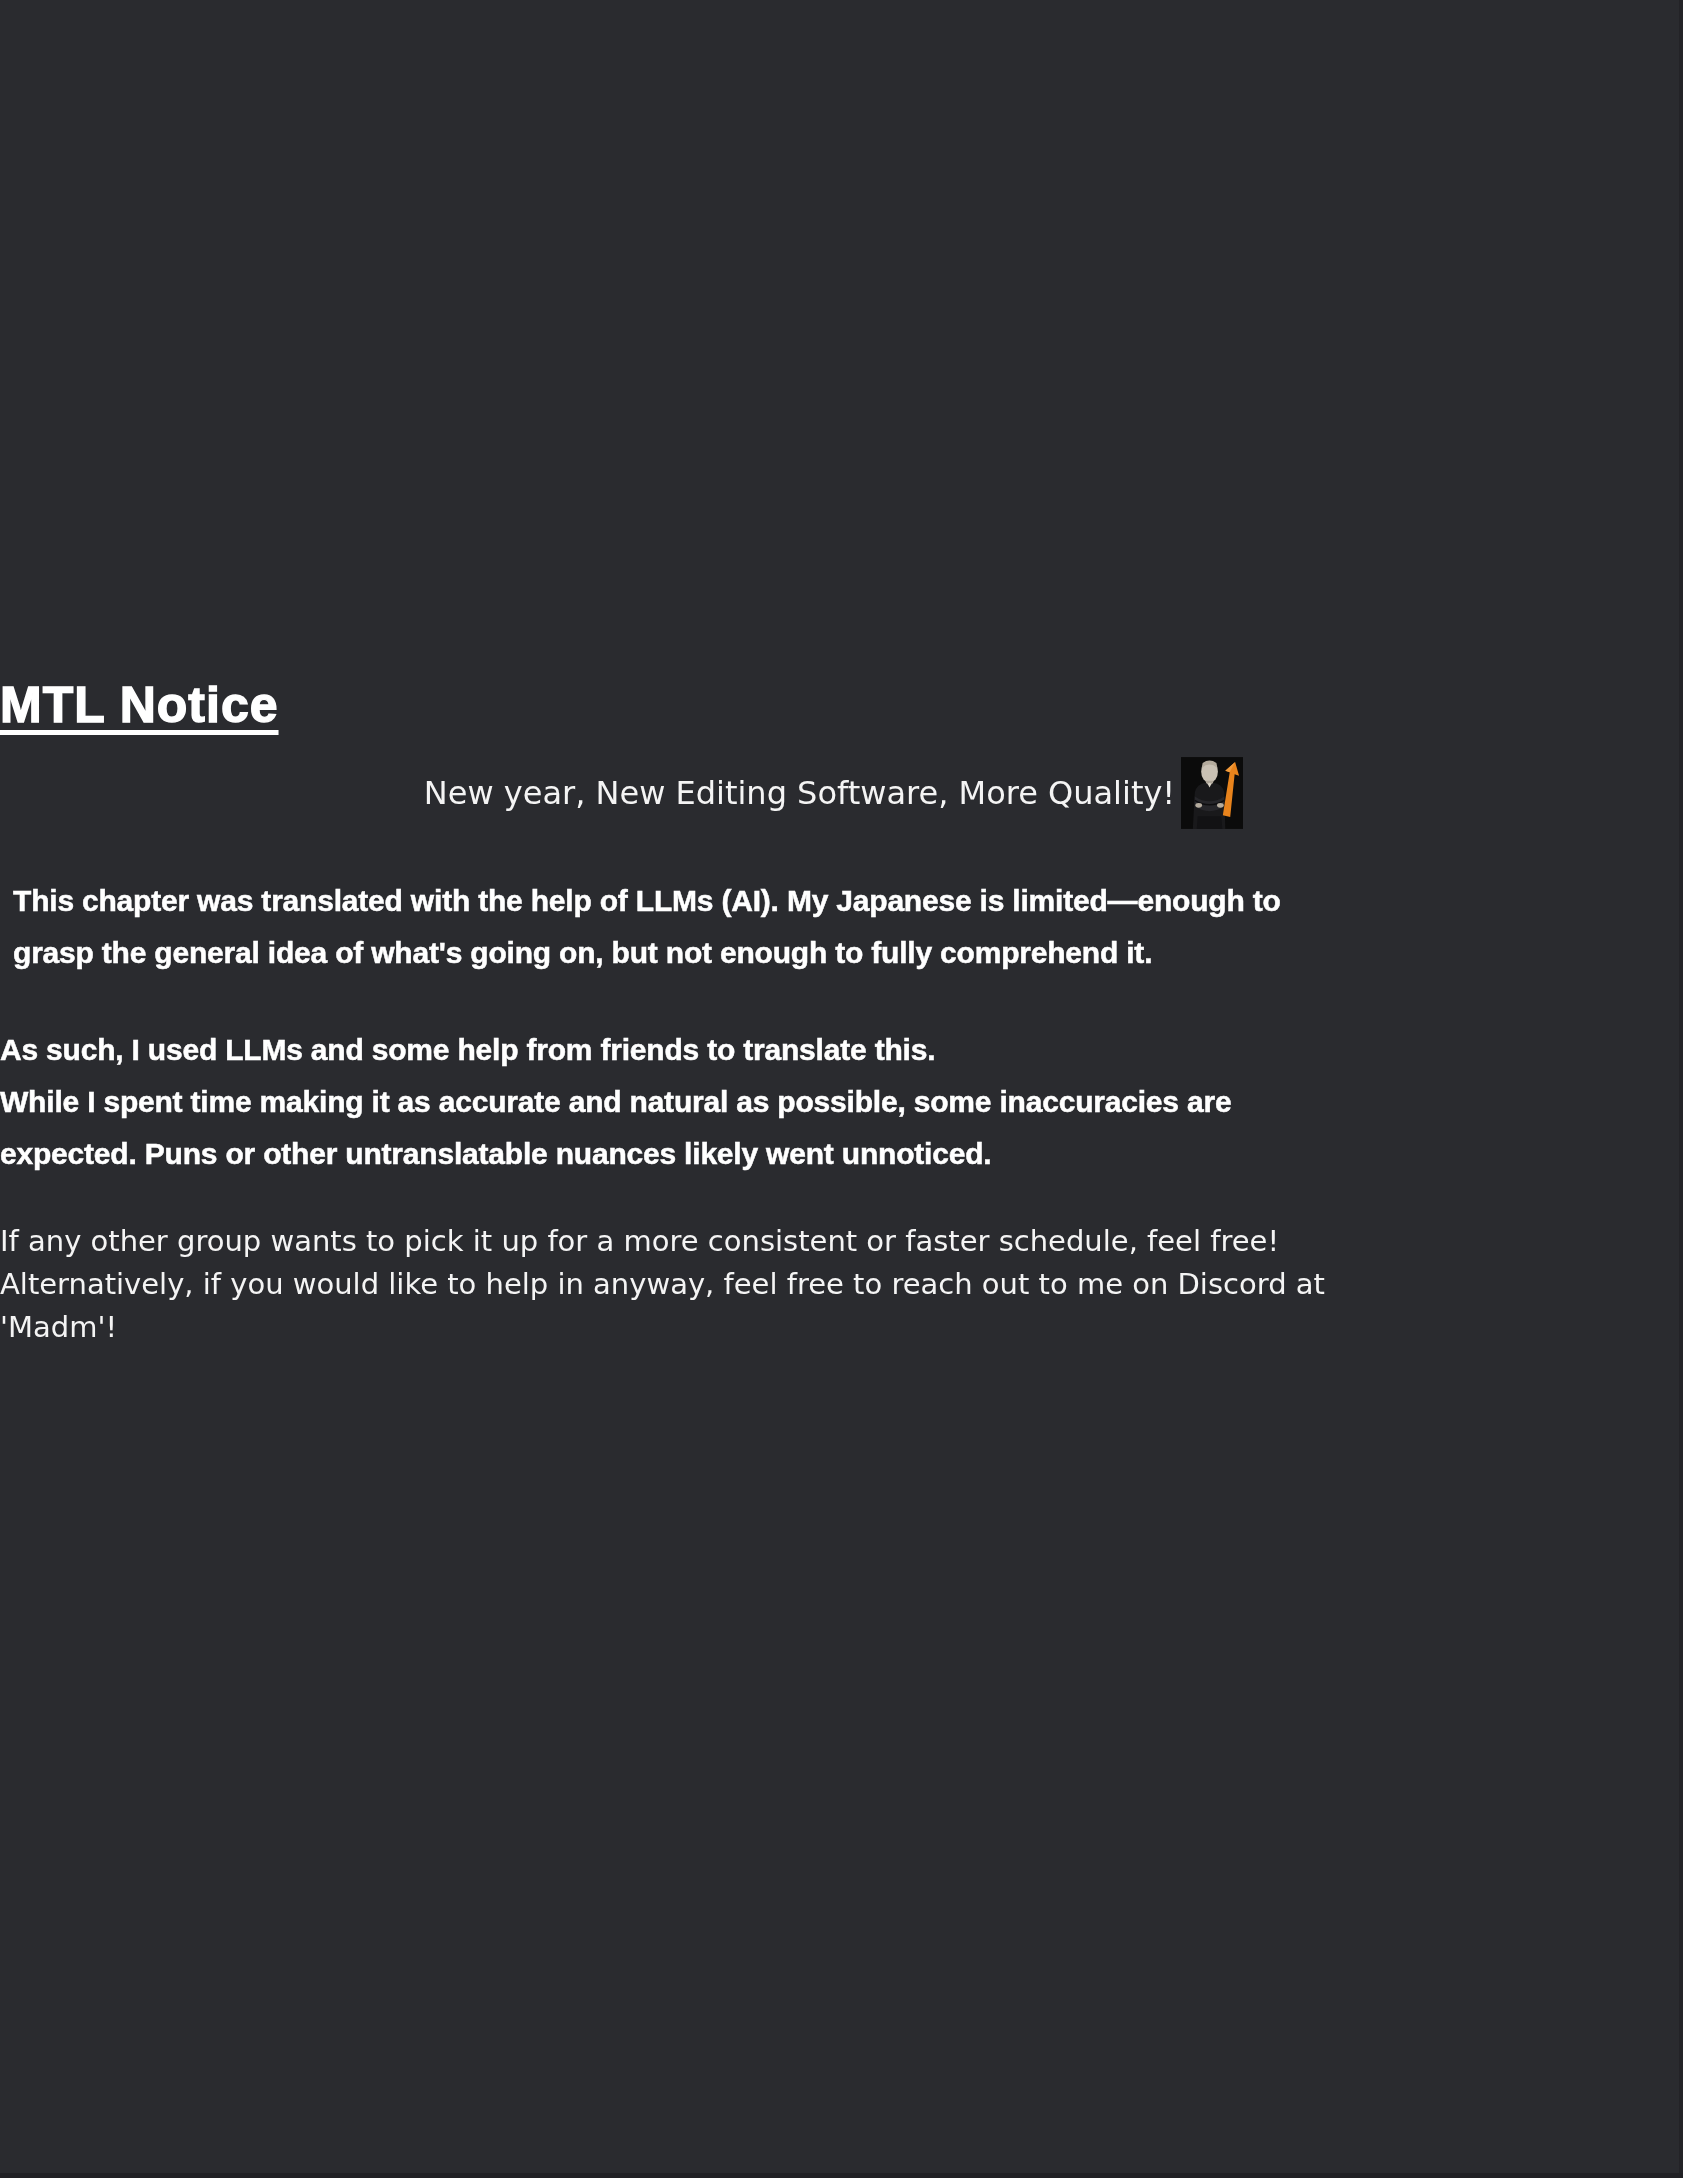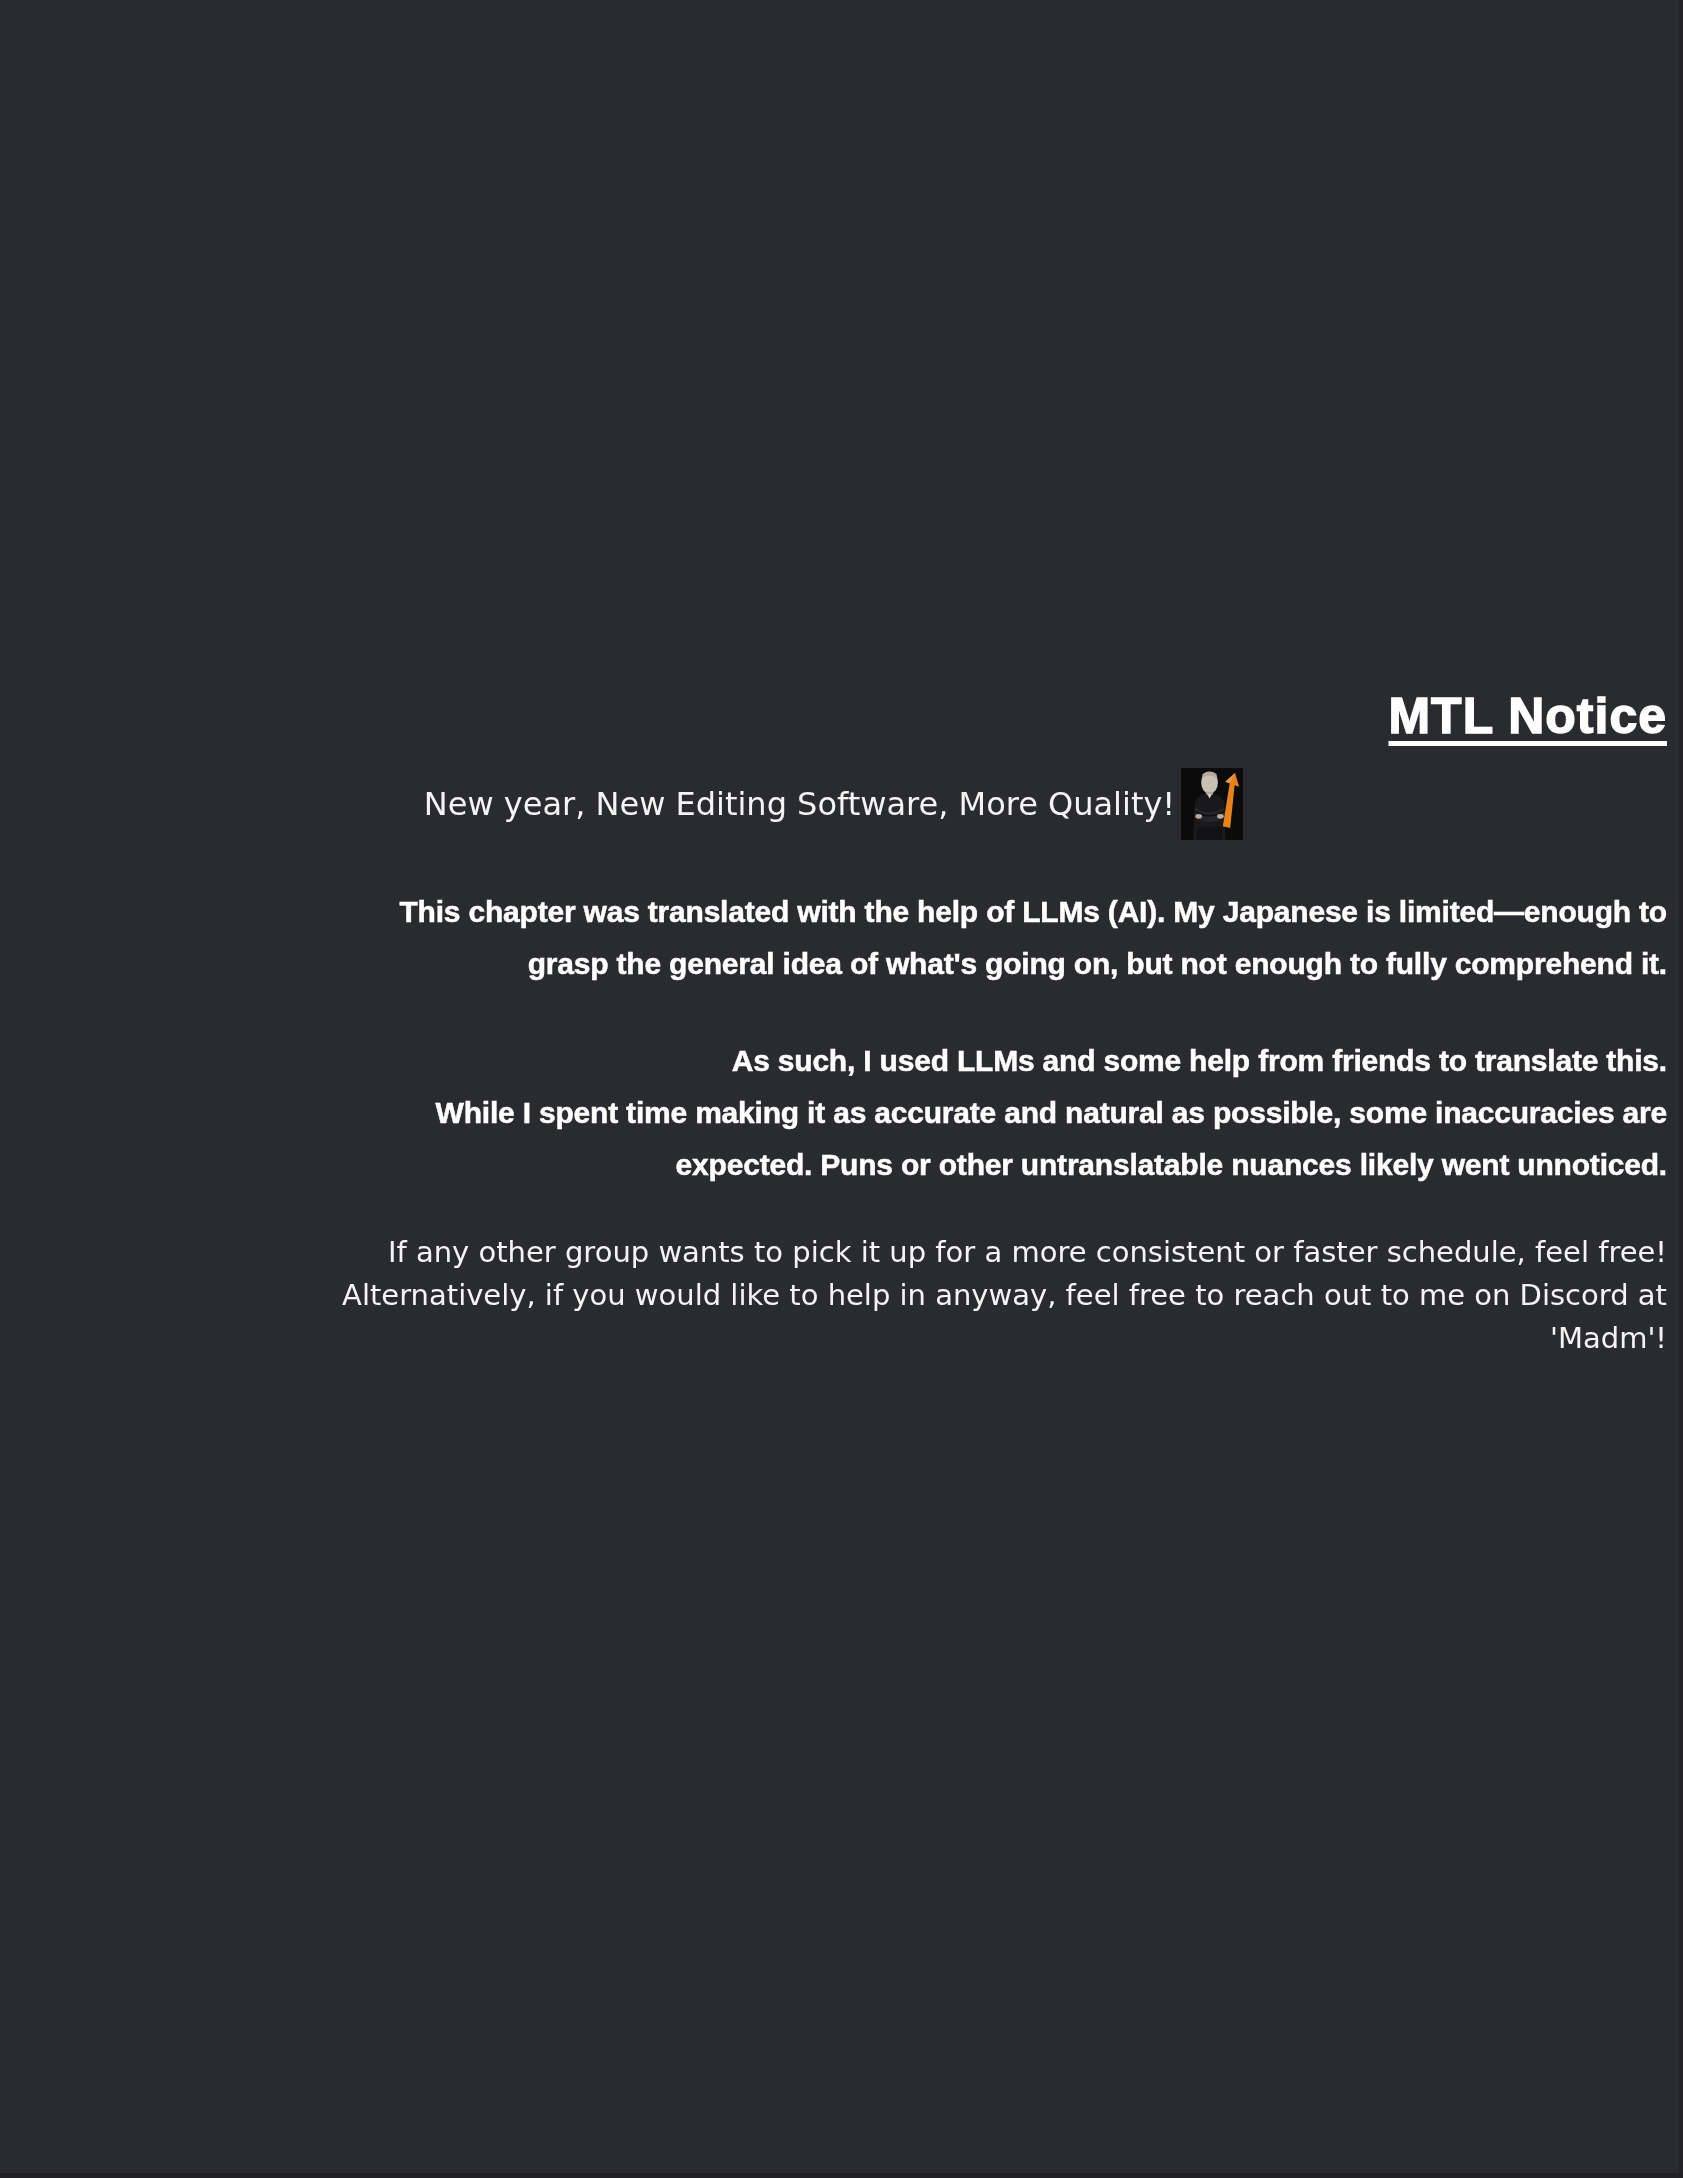--- a/index.html
+++ b/index.html
@@ -10,23 +10,22 @@
     height: 2178px;
     background: #2a2b2f;
     overflow: hidden;
     font-family: "DejaVu Sans", "Liberation Sans", sans-serif;
   }
   .content {
     position: absolute;
     top: 675px;
     left: 0;
     right: 16px;
-    text-align: right;
+    text-align: left;
     color: #ffffff;
-    margin-top: 11px;
   }
   .title {
     display: inline-block;
     font-family: "Liberation Sans", sans-serif;
     font-weight: 700;
     font-size: 50px;
     line-height: 61px;
     letter-spacing: 1px;
     color: #ffffff;
     -webkit-text-stroke: 1.4px #ffffff;
@@ -60,21 +59,21 @@
   .para.bold {
     font-family: "Liberation Sans", sans-serif;
     font-weight: 700;
     font-size: 30px;
     line-height: 52px;
     letter-spacing: -0.2px;
     color: #ffffff;
     -webkit-text-stroke: 0.5px #ffffff;
   }
   .para.p1 { margin-top: 46px; padding-left: 13px; }
-  .para.p2 { margin-top: 45px; padding-left: 15px; }
+  .para.p2 { margin-top: 45px; }
   .para.regular {
     margin-top: 40px;
     font-family: "DejaVu Sans", sans-serif;
     font-weight: 400;
     font-size: 29px;
     line-height: 43px;
     color: #f4f4f4;
   }
   .edge-right {
     position: absolute;

